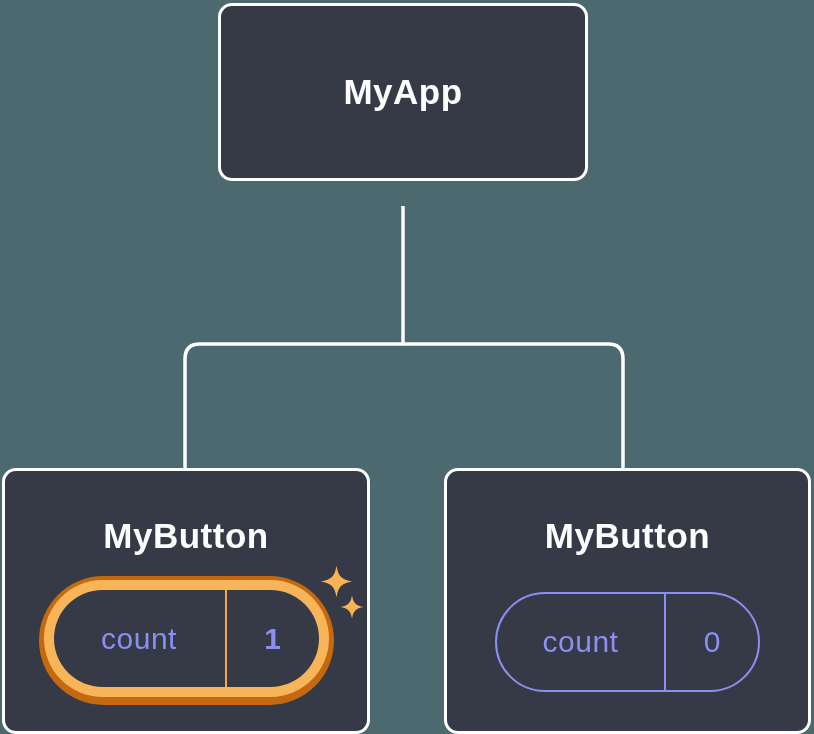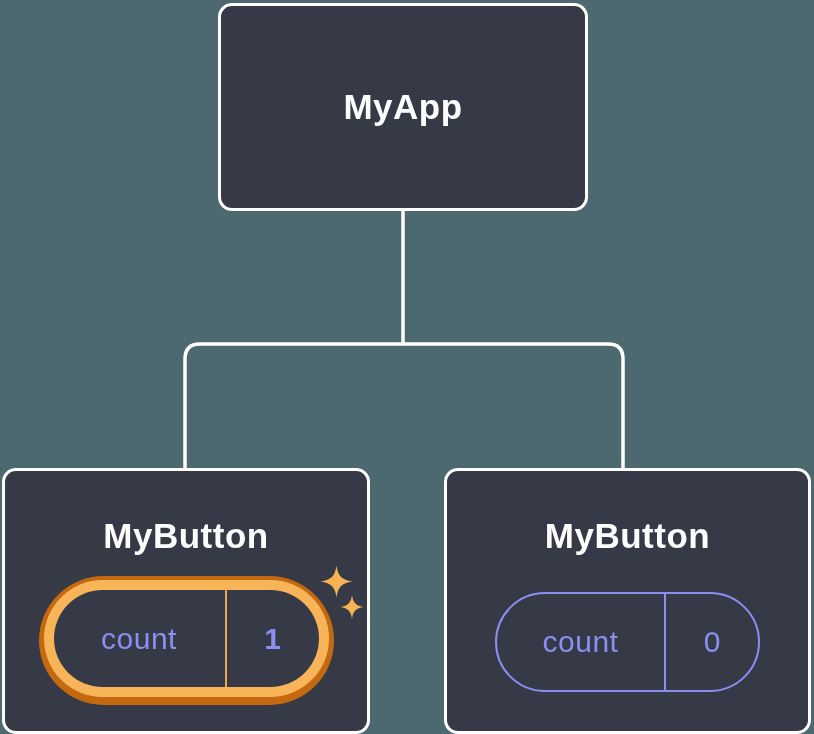--- a/index.html
+++ b/index.html
@@ -35,21 +35,21 @@
     position: absolute;
     background: var(--node-fill);
     border: 3px solid var(--node-border);
     border-radius: 14px;
     display: flex;
     flex-direction: column;
     align-items: center;
   }
   .node-root {
     left: 218px; top: 3px;
-    width: 370px; height: 208px;
+    width: 370px; height: 178px;
     justify-content: center;
   }
   .node-child-left {
     left: 2px; top: 468px;
     width: 368px; height: 266px;
     padding-top: 44px;
   }
   .node-child-right {
     left: 444px; top: 468px;
     width: 367px; height: 266px;

